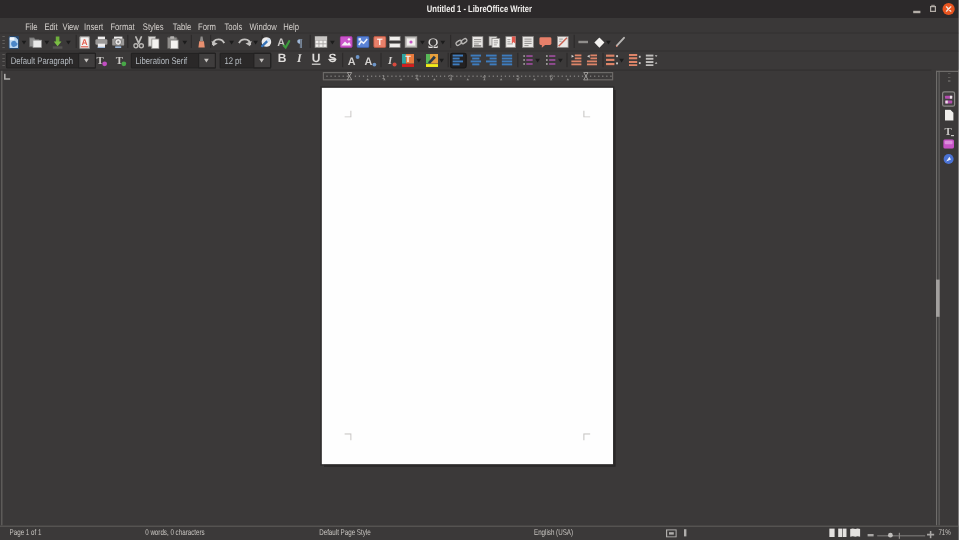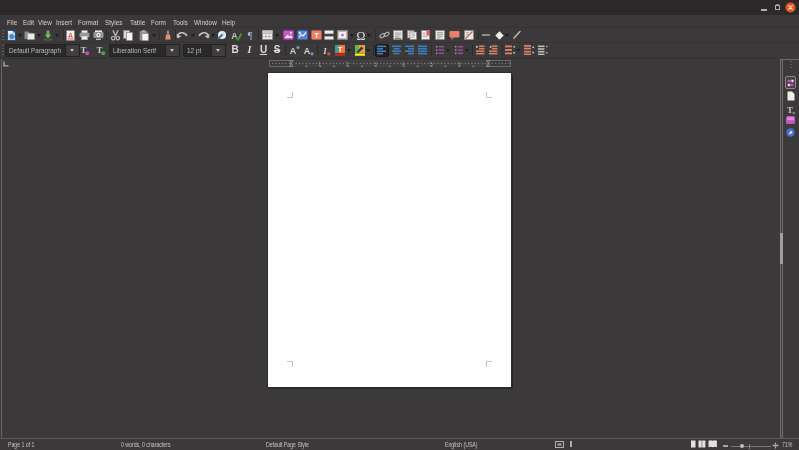--- a/index.html
+++ b/index.html
@@ -2,29 +2,32 @@
 <html><head><meta charset="utf-8"><style>
 *{margin:0;padding:0;box-sizing:border-box}
 body{width:799px;height:450px;overflow:hidden;font-family:"Liberation Sans",sans-serif}
 #app{position:relative;width:799px;height:450px;background:#3b3939;overflow:hidden;filter:blur(0.4px)}
 .abs{position:absolute}
 .mi{position:absolute;top:3px;font-size:8px;color:#d5d1cd;transform:scaleX(0.8);transform-origin:left center;white-space:nowrap}
 .st{position:absolute;font-size:7px;color:#c9c6c2;top:2.5px;transform:scaleX(0.74);transform-origin:left center;white-space:nowrap}
 </style></head><body>
 <div id="app">
 <div class="abs" style="left:0;top:0;width:799px;height:15px;background:#2c292a"></div>
+<div class="abs" style="left:0;top:0;width:799px;height:15px;display:flex;align-items:center;justify-content:center">
+      <span style="font-size:8px;font-weight:bold;color:#f1efed;transform:scaleX(0.79)">Untitled 1 - LibreOffice Writer</span>
+    </div>
 <div class="abs" style="left:760.5px;top:8.5px;width:6px;height:2px;background:#b4aea8"></div>
 <div class="abs" style="left:774.5px;top:4.5px;width:5.5px;height:5.5px;border:1px solid #b4aea8"></div>
 <div class="abs" style="left:776px;top:3.5px;width:2.5px;height:1px;background:#8a8480"></div>
 <svg style="position:absolute;left:784px;top:1px" width="13" height="13" viewBox="0 0 13 13">
       <circle cx="6.5" cy="6.5" r="5.1" fill="#e8541f"></circle>
       <path d="M4.7 4.7 L8.3 8.3 M8.3 4.7 L4.7 8.3" stroke="#f2e4dc" stroke-width="1.1" stroke-linecap="round"></path>
     </svg>
 <div class="abs" style="left:0;top:15px;width:799px;height:12px;background:#3a3838"></div>
-<div class="abs" style="left:4px;top:15px;width:769px;height:12px">
+<div class="abs" style="left:18px;top:15px;width:769px;height:12px">
 <span class="mi" style="left:3px">File</span>
 <span class="mi" style="left:18.5px">Edit</span>
 <span class="mi" style="left:34px">View</span>
 <span class="mi" style="left:52px">Insert</span>
 <span class="mi" style="left:74px">Format</span>
 <span class="mi" style="left:101px">Styles</span>
 <span class="mi" style="left:126px">Table</span>
 <span class="mi" style="left:146.5px">Form</span>
 <span class="mi" style="left:168.5px">Tools</span>
 <span class="mi" style="left:190px">Window</span>

